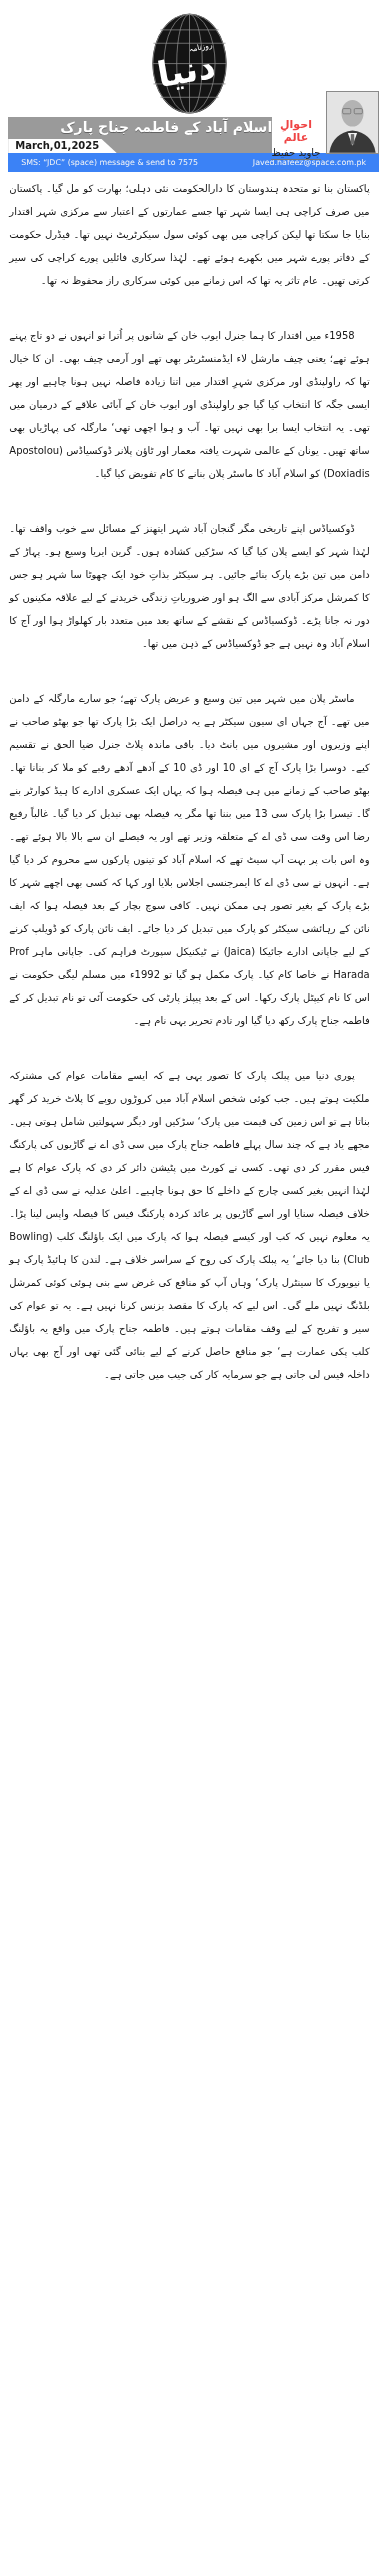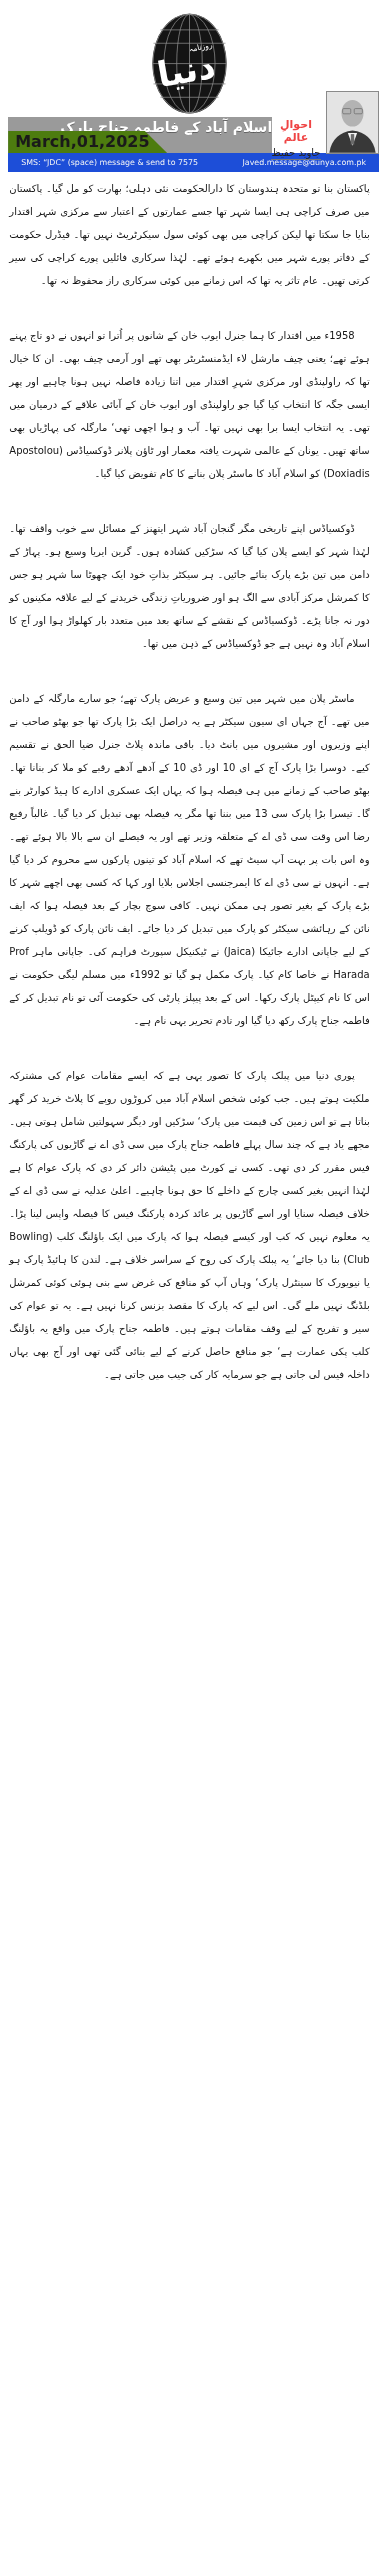--- a/index.html
+++ b/index.html
@@ -24,41 +24,41 @@
     background: #9a9a9a;
   }
   .headline {
     color: #ffffff; font-weight: bold; font-size: 14px;
     text-align: center; padding-top: 1.8px; direction: rtl;
     text-shadow: 0 0.6px 0.6px rgba(0,0,0,.35);
     white-space: nowrap; overflow: hidden; margin-left: 48px;
   }
   .date-chip {
     position: absolute; left: 0; bottom: 0;
-    background: #4d7c0f; color: #1a1a1a;
-    font-weight: bold; font-size: 16px;
+    background: #ffffff; color: #1a1a1a;
+    font-weight: bold; font-size: 10px;
     padding: 1.2px 17.5px 1.8px 7px;
     clip-path: polygon(0 0, 86% 0, 100% 100%, 0 100%);
   }
   .byline-area {
     position: absolute; right: 54px; top: 1.2px; width: 58px;
     text-align: center; direction: rtl;
   }
   .column-name { font-size: 11px; font-weight: bold; color: #ef4444; line-height: 1.2; }
   .author-name { font-size: 10px; color: #222; margin-top: 2.3px;
                  display: inline-block; border-bottom: 0.6px solid #777; padding-bottom: 1.2px; }
   .author-photo {
     position: absolute; right: 0; top: -26px;
     width: 51px; height: 61px;
     border: 0.6px solid #8a8a8a; background: #e8e8e8;
   }
   
   .contact-bar {
     margin-left: 8.2px; height: 18.7px;
-    background: #1d4ed8; color: #f5f5f5;
+    background: #3b82f6; color: #f5f5f5;
     display: flex; justify-content: space-between; align-items: center;
     font-size: 7.9px; padding: 0 13px;
   }
   
   .article {
     direction: rtl;
     padding: 5.8px 9.3px 0 9.3px;
     height: 2334px;
     overflow: hidden;
     font-size: 10px;
@@ -112,21 +112,21 @@
       <rect x="27" y="28" width="14" height="9" rx="2" fill="none" stroke="#5a5a5a"></rect>
       <rect x="47" y="28" width="14" height="9" rx="2" fill="none" stroke="#5a5a5a"></rect>
       <path d="M4 104 Q10 70 44 66 Q78 70 84 104 Z" fill="#383838"></path>
       <polygon points="36,70 52,70 44,92" fill="#f4f4f4"></polygon>
       <rect x="41" y="72" width="6" height="18" fill="#6b6b6b"></rect>
     </svg>
   </div>
 
   <div class="contact-bar">
     <span>SMS: “JDC” (space) message &amp; send to 7575</span>
-    <span>Javed.message@dunya.com.pk</span>
+    <span>Javed.hafeez@space.com.pk</span>
   </div>
 
   <article class="article" dir="rtl">
     <p>پاکستان بنا تو متحدہ ہندوستان کا دارالحکومت نئی دہلی؛ بھارت کو مل گیا۔ پاکستان میں صرف کراچی ہی ایسا شہر تھا جسے عمارتوں کے اعتبار سے مرکزی شہر اقتدار بنایا جا سکتا تھا لیکن کراچی میں بھی کوئی سول سیکرٹریٹ نہیں تھا۔ فیڈرل حکومت کے دفاتر پورے شہر میں بکھرے ہوئے تھے۔ لہٰذا سرکاری فائلیں پورے کراچی کی سیر کرتی تھیں۔ عام تاثر یہ تھا کہ اس زمانے میں کوئی سرکاری راز محفوظ نہ تھا۔</p>
     <p>1958ء میں اقتدار کا ہما جنرل ایوب خان کے شانوں پر اُترا تو انہوں نے دو تاج پہنے ہوئے تھے؛ یعنی چیف مارشل لاء ایڈمنسٹریٹر بھی تھے اور آرمی چیف بھی۔ ان کا خیال تھا کہ راولپنڈی اور مرکزی شہرِ اقتدار میں اتنا زیادہ فاصلہ نہیں ہونا چاہیے اور پھر ایسی جگہ کا انتخاب کیا گیا جو راولپنڈی اور ایوب خان کے آبائی علاقے کے درمیان میں تھی۔ یہ انتخاب ایسا برا بھی نہیں تھا۔ آب و ہوا اچھی تھی‘ مارگلہ کی پہاڑیاں بھی ساتھ تھیں۔ یونان کے عالمی شہرت یافتہ معمار اور ٹاؤن پلانر ڈوکسیاڈس (Apostolou Doxiadis) کو اسلام آباد کا ماسٹر پلان بنانے کا کام تفویض کیا گیا۔</p>
     <p>ڈوکسیاڈس اپنے تاریخی مگر گنجان آباد شہر ایتھنز کے مسائل سے خوب واقف تھا۔ لہٰذا شہر کو ایسے پلان کیا گیا کہ سڑکیں کشادہ ہوں۔ گرین ایریا وسیع ہو۔ پہاڑ کے دامن میں تین بڑے پارک بنائے جائیں۔ ہر سیکٹر بذاتِ خود ایک چھوٹا سا شہر ہو جس کا کمرشل مرکز آبادی سے الگ ہو اور ضروریاتِ زندگی خریدنے کے لیے علاقہ مکینوں کو دور نہ جانا پڑے۔ ڈوکسیاڈس کے نقشے کے ساتھ بعد میں متعدد بار کھلواڑ ہوا اور آج کا اسلام آباد وہ نہیں ہے جو ڈوکسیاڈس کے ذہن میں تھا۔</p>
     <p>ماسٹر پلان میں شہر میں تین وسیع و عریض پارک تھے؛ جو سارے مارگلہ کے دامن میں تھے۔ آج جہاں ای سیون سیکٹر ہے یہ دراصل ایک بڑا پارک تھا جو بھٹو صاحب نے اپنے وزیروں اور مشیروں میں بانٹ دیا۔ باقی ماندہ پلاٹ جنرل ضیا الحق نے تقسیم کیے۔ دوسرا بڑا پارک آج کے ای 10 اور ڈی 10 کے آدھے آدھے رقبے کو ملا کر بنانا تھا۔ بھٹو صاحب کے زمانے میں ہی فیصلہ ہوا کہ یہاں ایک عسکری ادارے کا ہیڈ کوارٹر بنے گا۔ تیسرا بڑا پارک سی 13 میں بننا تھا مگر یہ فیصلہ بھی تبدیل کر دیا گیا۔ غالباً رفیع رضا اس وقت سی ڈی اے کے متعلقہ وزیر تھے اور یہ فیصلے ان سے بالا بالا ہوئے تھے۔ وہ اس بات پر بہت اَپ سیٹ تھے کہ اسلام آباد کو تینوں پارکوں سے محروم کر دیا گیا ہے۔ انہوں نے سی ڈی اے کا ایمرجنسی اجلاس بلایا اور کہا کہ کسی بھی اچھے شہر کا بڑے پارک کے بغیر تصور ہی ممکن نہیں۔ کافی سوچ بچار کے بعد فیصلہ ہوا کہ ایف نائن کے رہائشی سیکٹر کو پارک میں تبدیل کر دیا جائے۔ ایف نائن پارک کو ڈویلپ کرنے کے لیے جاپانی ادارے جائیکا (Jaica) نے ٹیکنیکل سپورٹ فراہم کی۔ جاپانی ماہر Prof Harada نے خاصا کام کیا۔ پارک مکمل ہو گیا تو 1992ء میں مسلم لیگی حکومت نے اس کا نام کیپٹل پارک رکھا۔ اس کے بعد پیپلز پارٹی کی حکومت آئی تو نام تبدیل کر کے فاطمہ جناح پارک رکھ دیا گیا اور تادم تحریر یہی نام ہے۔</p>
     <p>پوری دنیا میں پبلک پارک کا تصور یہی ہے کہ ایسے مقامات عوام کی مشترکہ ملکیت ہوتے ہیں۔ جب کوئی شخص اسلام آباد میں کروڑوں روپے کا پلاٹ خرید کر گھر بناتا ہے تو اس زمین کی قیمت میں پارک‘ سڑکیں اور دیگر سہولتیں شامل ہوتی ہیں۔ مجھے یاد ہے کہ چند سال پہلے فاطمہ جناح پارک میں سی ڈی اے نے گاڑیوں کی پارکنگ فیس مقرر کر دی تھی۔ کسی نے کورٹ میں پٹیشن دائر کر دی کہ پارک عوام کا ہے لہٰذا انہیں بغیر کسی چارج کے داخلے کا حق ہونا چاہیے۔ اعلیٰ عدلیہ نے سی ڈی اے کے خلاف فیصلہ سنایا اور اسے گاڑیوں پر عائد کردہ پارکنگ فیس کا فیصلہ واپس لینا پڑا۔ یہ معلوم نہیں کہ کب اور کیسے فیصلہ ہوا کہ پارک میں ایک باؤلنگ کلب (Bowling Club) بنا دیا جائے‘ یہ پبلک پارک کی روح کے سراسر خلاف ہے۔ لندن کا ہائیڈ پارک ہو یا نیویورک کا سینٹرل پارک‘ وہاں آپ کو منافع کی غرض سے بنی ہوئی کوئی کمرشل بلڈنگ نہیں ملے گی۔ اس لیے کہ پارک کا مقصد بزنس کرنا نہیں ہے۔ یہ تو عوام کی سیر و تفریح کے لیے وقف مقامات ہوتے ہیں۔ فاطمہ جناح پارک میں واقع یہ باؤلنگ کلب پکی عمارت ہے‘ جو منافع حاصل کرنے کے لیے بنائی گئی تھی اور آج بھی یہاں داخلہ فیس لی جاتی ہے جو سرمایہ کار کی جیب میں جاتی ہے۔</p>
 
   </article>

